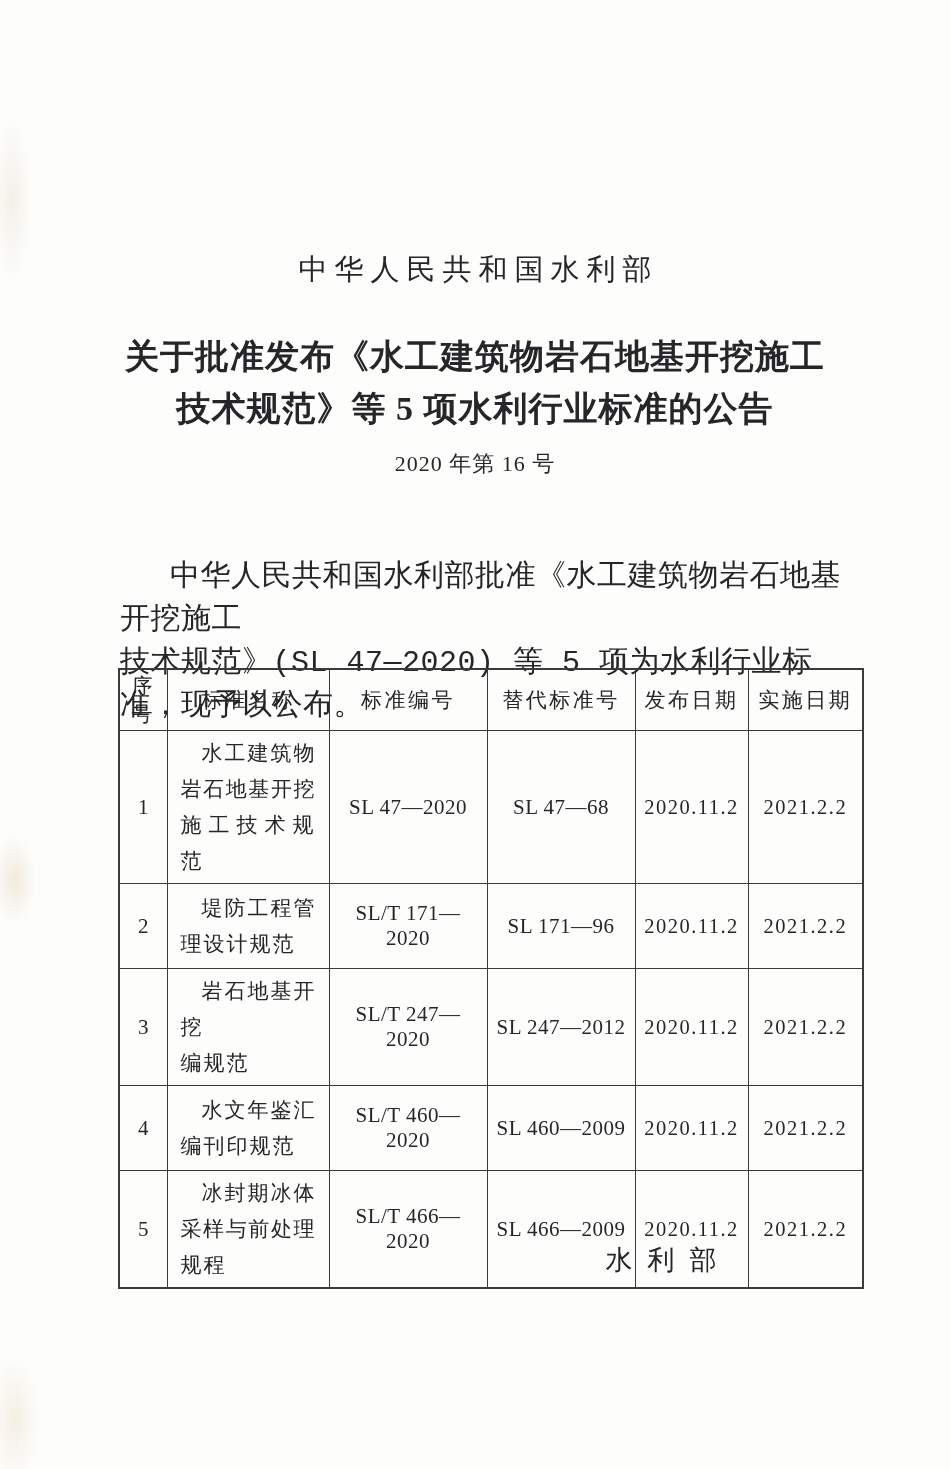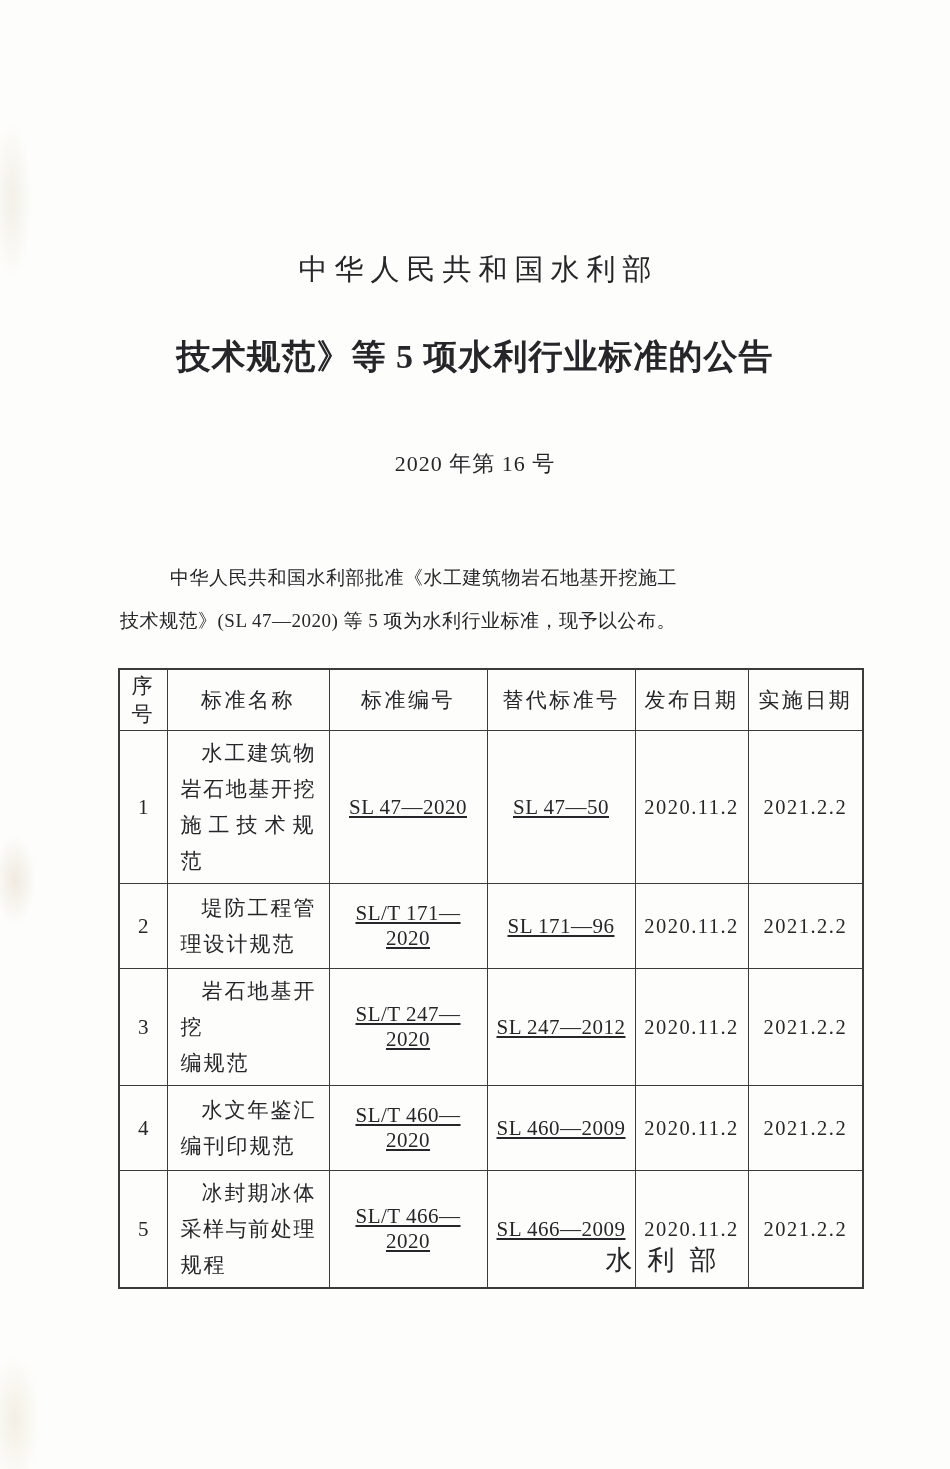--- a/index.html
+++ b/index.html
@@ -45,22 +45,23 @@
     font-size: 34px; line-height: 52px;
     font-weight: 600; letter-spacing: 1px;
   }
   .doc-number {
     position: absolute; top: 449px; left: 0; width: 100%;
     text-align: center;
     font-size: 22px; letter-spacing: 1px;
   }
   .intro {
     position: absolute; top: 556px; left: 120px; width: 736px;
-    font-size: 19px; line-height: 43px;
+    font-size: 30px; line-height: 43px;
     letter-spacing: 0.5px;
+    font-family: Liberation Mono, monospace;
   }
   .intro-line.indent { text-indent: 50px; }
 
   table.standards {
     position: absolute; top: 668px; left: 118px;
     width: 744px;
     border-collapse: collapse;
     table-layout: fixed;
     border: 2.5px solid var(--border);
   }
@@ -91,21 +92,21 @@
     line-height: 36px;
     letter-spacing: 1px;
     text-align: justify;
     text-align-last: justify;
   }
   .name-line:first-child { text-indent: 21px; }
   .name-line:last-child { text-align-last: left; letter-spacing: 2px; }
   .name-line:only-child { text-align-last: left; }
 
   td.date-cell { letter-spacing: 1.5px; font-size: 20.5px; }
-  td.code-cell { letter-spacing: 0.5px; text-decoration: underline; }
+  td.code-cell { letter-spacing: 0.5px; }
 
   .signature {
     position: absolute; top: 1243px; left: 372px; width: 578px;
     text-align: center;
   }
   .signature .agency {
     font-size: 27px;
     letter-spacing: 15px; text-indent: 15px;
     line-height: 34px;
   }
@@ -120,20 +121,21 @@
 
 <div class="page">
 
   <div class="artifact a1"></div>
   <div class="artifact a2"></div>
   <div class="artifact a3"></div>
 
   <div class="org-title">中华人民共和国水利部</div>
 
   <div class="doc-title">
+    <div class="doc-title-line">关于批准发布《水工建筑物岩石地基开挖施工</div>
     <div class="doc-title-line">技术规范》等 5 项水利行业标准的公告</div>
   </div>
 
   <div class="doc-number">2020 年第 16 号</div>
 
   <div class="intro">
     <div class="intro-line indent">中华人民共和国水利部批准《水工建筑物岩石地基开挖施工</div>
     <div class="intro-line">技术规范》(SL 47—2020) 等 5 项为水利行业标准，现予以公布。</div>
   </div>
 
@@ -158,21 +160,21 @@
     </thead>
     <tbody>
         <tr>
           <td>1</td>
           <td class="name-cell">
             <div class="name-line">水工建筑物</div>
             <div class="name-line">岩石地基开挖</div>
             <div class="name-line">施工技术规范</div>
           </td>
           <td class="code-cell">SL 47—2020</td>
-          <td class="code-cell">SL 47—50</td>
+          <td class="code-cell">SL 47—68</td>
           <td class="date-cell">2020.11.2</td>
           <td class="date-cell">2021.2.2</td>
         </tr>
         <tr>
           <td>2</td>
           <td class="name-cell">
             <div class="name-line">堤防工程管</div>
             <div class="name-line">理设计规范</div>
           </td>
           <td class="code-cell">SL/T 171—2020</td>

